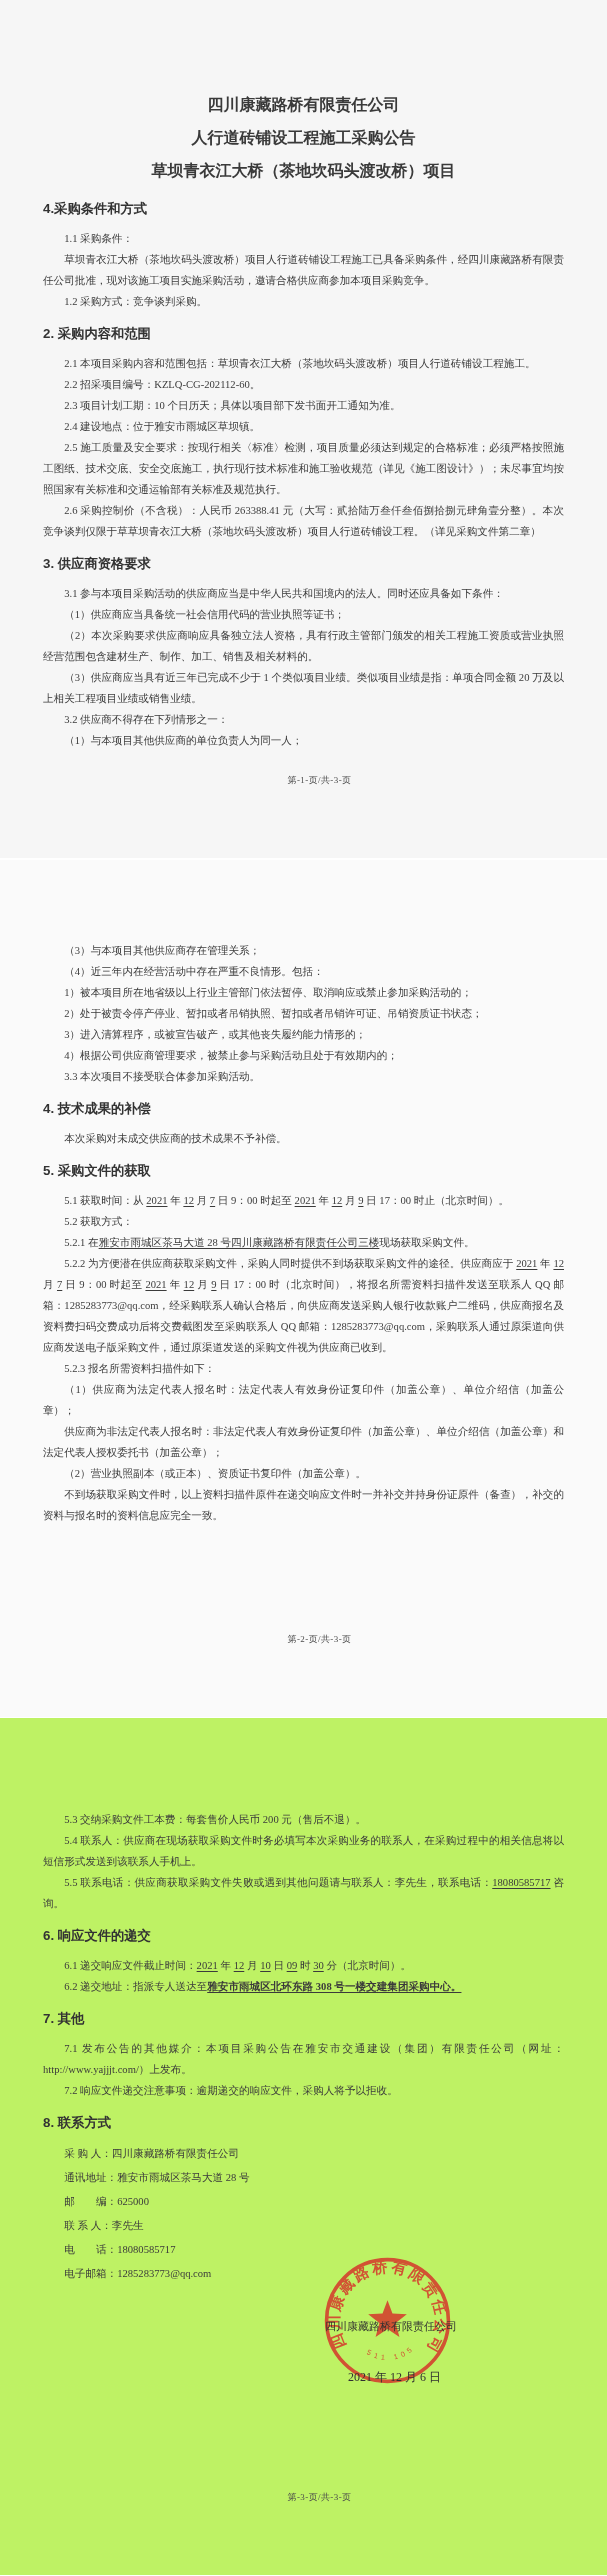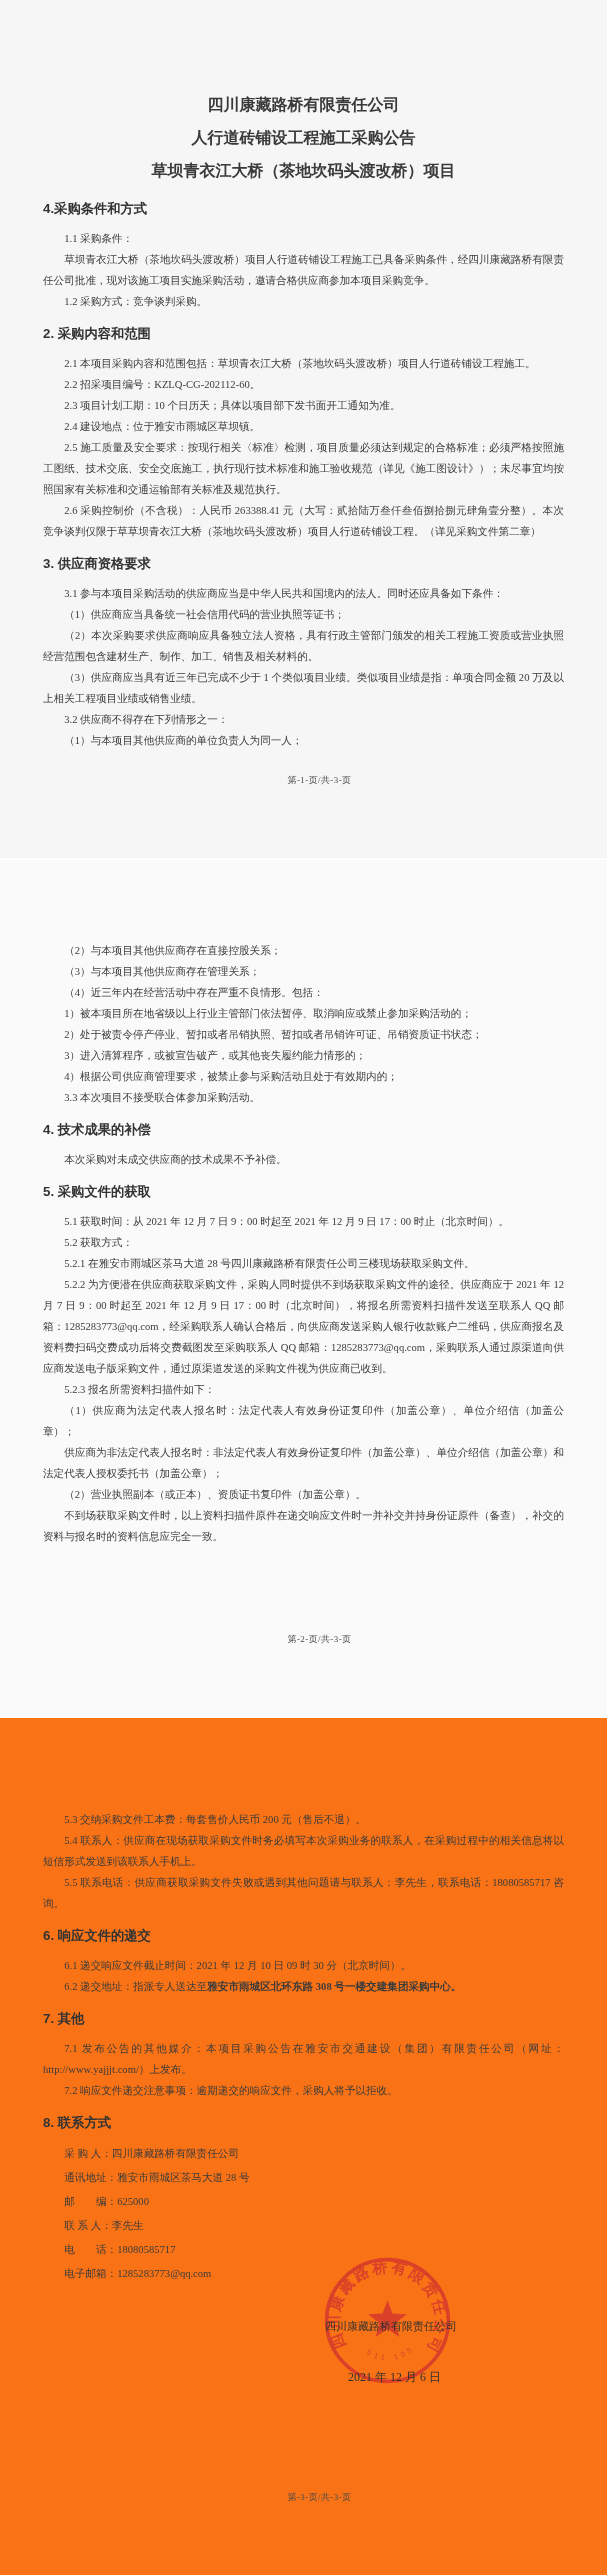--- a/index.html
+++ b/index.html
@@ -4,21 +4,21 @@
 <style>
   * { margin:0; padding:0; box-sizing:border-box; }
   html,body { width:607px; background:#ffffff; }
   body {
     font-family:"Liberation Serif", serif;
     color:#3b3b3b;
   }
   .page { position:relative; width:607px; overflow:hidden; }
   .page-1 { height:858px; background:#f6f6f6; }
   .page-2 { height:857px; background:#fafafa; margin-top:1.5px; }
-  .page-3 { height:857px; background:#f97316; margin-top:1.5px; }
+  .page-3 { height:857px; background:#bef264; margin-top:1.5px; }
   .content { padding:0 43px; }
   .c1 { padding-top:88px; }
   .c2 { padding-top:80px; }
   .c3 { padding-top:91px; }
   .blk { }
   .title {
     text-align:center;
     font-family:"Liberation Sans", sans-serif;
     font-weight:700;
     font-size:16px;
@@ -40,21 +40,21 @@
     text-align:justify;
     text-indent:2em;
     color:#3b3b3b;
   }
   .contact {
     font-size:10.6px;
     line-height:24px;
     text-indent:2em;
     color:#3b3b3b;
   }
-  .u { text-underline-offset:2.3px; }
+  .u { text-decoration:underline; text-underline-offset:2.3px; }
   .b { font-weight:700; }
   .footer {
     position:absolute;
     left:16px; bottom:71px;
     width:100%;
     text-align:center;
     font-size:9px;
     color:#4b4b4b;
     letter-spacing:0.4px;
   }
@@ -115,21 +115,20 @@
       <div class="blk p"><span>（2）本次采购要求供应商响应具备独立法人资格，具有行政主管部门颁发的相关工程施工资质或营业执照经营范围包含建材生产、制作、加工、销售及相关材料的。</span></div>
       <div class="blk p"><span>（3）供应商应当具有近三年已完成不少于 1 个类似项目业绩。类似项目业绩是指：单项合同金额 20 万及以上相关工程项目业绩或销售业绩。</span></div>
       <div class="blk p"><span>3.2 供应商不得存在下列情形之一：</span></div>
       <div class="blk p"><span>（1）与本项目其他供应商的单位负责人为同一人；</span></div>
     </div>
   <div class="footer">第-1-页/共-3-页</div>
 </div>
 
 <div class="page page-2">
   <div class="content c2">
-      <div class="blk p"><span>（2）与本项目其他供应商存在直接控股关系；</span></div>
       <div class="blk p"><span>（3）与本项目其他供应商存在管理关系；</span></div>
       <div class="blk p"><span>（4）近三年内在经营活动中存在严重不良情形。包括：</span></div>
       <div class="blk p"><span>1）被本项目所在地省级以上行业主管部门依法暂停、取消响应或禁止参加采购活动的；</span></div>
       <div class="blk p"><span>2）处于被责令停产停业、暂扣或者吊销执照、暂扣或者吊销许可证、吊销资质证书状态；</span></div>
       <div class="blk p"><span>3）进入清算程序，或被宣告破产，或其他丧失履约能力情形的；</span></div>
       <div class="blk p"><span>4）根据公司供应商管理要求，被禁止参与采购活动且处于有效期内的；</span></div>
       <div class="blk p"><span>3.3 本次项目不接受联合体参加采购活动。</span></div>
       <div class="blk h1"><span>4. 技术成果的补偿</span></div>
       <div class="blk p"><span>本次采购对未成交供应商的技术成果不予补偿。</span></div>
       <div class="blk h1"><span>5. 采购文件的获取</span></div>

